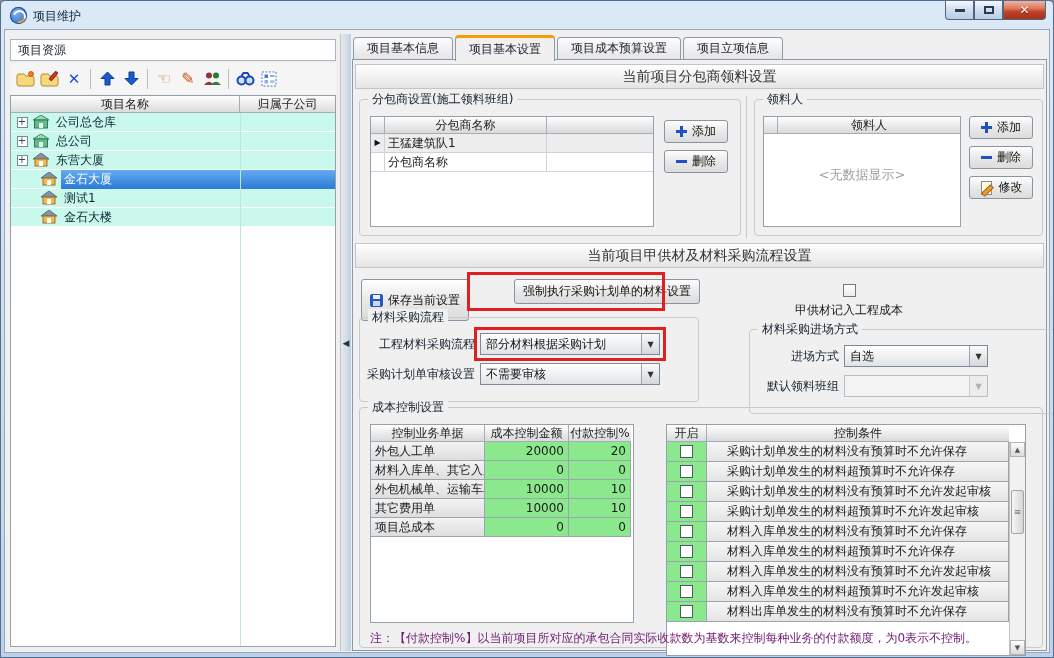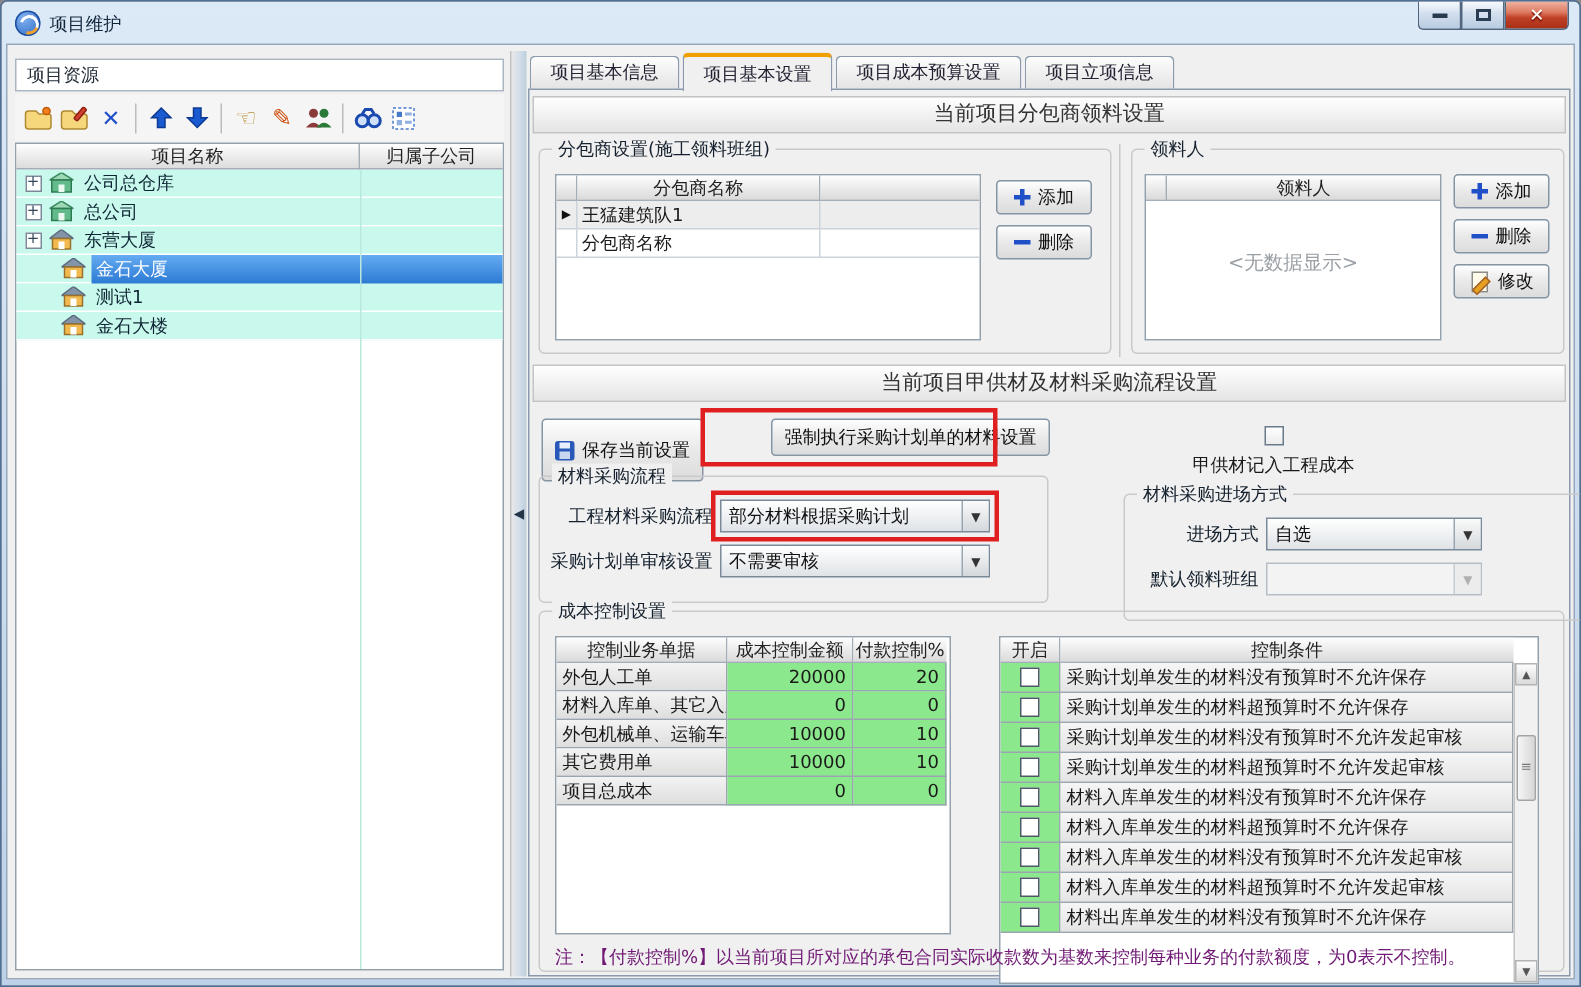--- a/index.html
+++ b/index.html
@@ -91,21 +91,21 @@
 
   
   .c-row { display:flex; height:19px; }
   .c-cell { border-right:1px solid #9aa5b0; border-bottom:1px solid #9aa5b0; line-height:18px; padding:0 4px; overflow:hidden; white-space:nowrap; }
   .c-doc { width:114px; background:linear-gradient(#f3f3f3,#dedede); }
   .c-amt { width:84px; background:#8ce88c; text-align:right; }
   .c-pct { width:62px; background:#8ce88c; text-align:right; }
   .k-row { display:flex; height:20px; }
   .k-check { width:40px; flex:0 0 auto; background:#8ce88c; border-right:1px solid #9aa5b0; border-bottom:1px solid #9aa5b0; display:flex; align-items:center; justify-content:center; }
   .k-cbx { width:13px; height:13px; background:#fff; border:1px solid #4d5a66; }
-  .k-cond { flex:1; background:linear-gradient(#f6f6f6,#e4e4e4); border-right:1px solid #9aa5b0; border-bottom:1px solid #9aa5b0; line-height:19px; padding:0 4px; overflow:hidden; white-space:nowrap; }
+  .k-cond { flex:1; background:linear-gradient(#f6f6f6,#e4e4e4); border-right:1px solid #9aa5b0; border-bottom:1px solid #9aa5b0; line-height:19px; padding:0 20px; overflow:hidden; white-space:nowrap; }
   .vscroll { position:absolute; right:0; top:17px; bottom:0; width:16px; background:#f1f1f1; border-left:1px solid #c4c4c4; }
   .vs-btn { position:absolute; left:0; right:0; height:15px; background:linear-gradient(#fdfdfd,#dadada); border:1px solid #b4b4b4; display:flex; align-items:center; justify-content:center; font-size:7px; color:#555; }
   .vs-up { top:0; }
   .vs-down { bottom:0; }
   .vs-thumb { position:absolute; left:1px; right:1px; top:48px; height:44px; background:linear-gradient(90deg,#f6f6f6,#d6d6d6); border:1px solid #a4a4a4; border-radius:2px; display:flex; align-items:center; justify-content:center; font-size:9px; color:#777; }
   .note { position:absolute; color:#701a75; white-space:nowrap; overflow:hidden; }
 </style>
 </head>
 <body>
 

